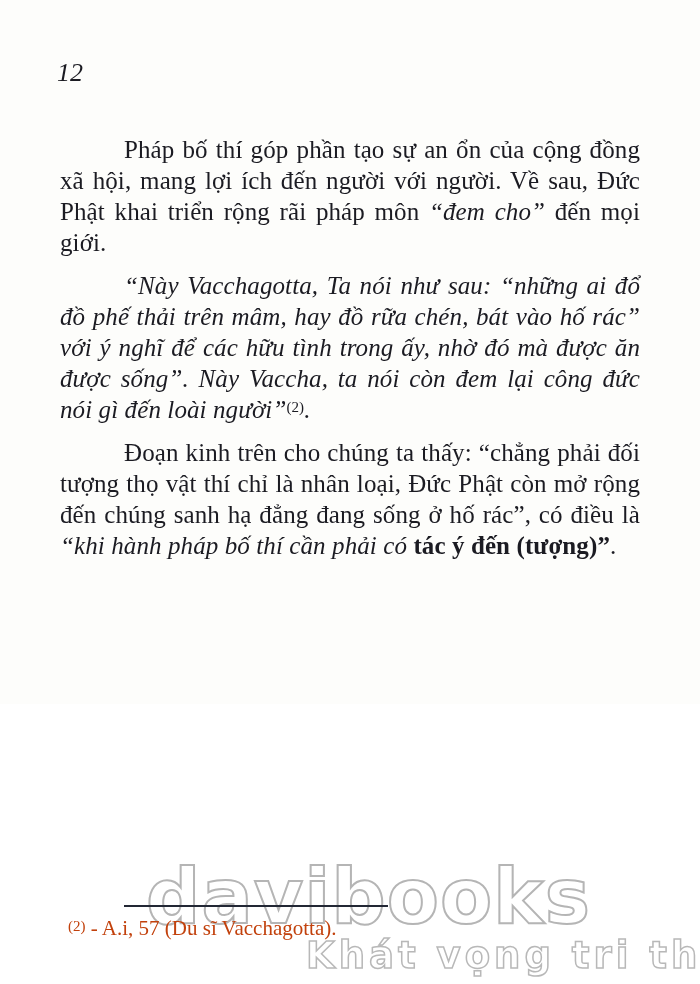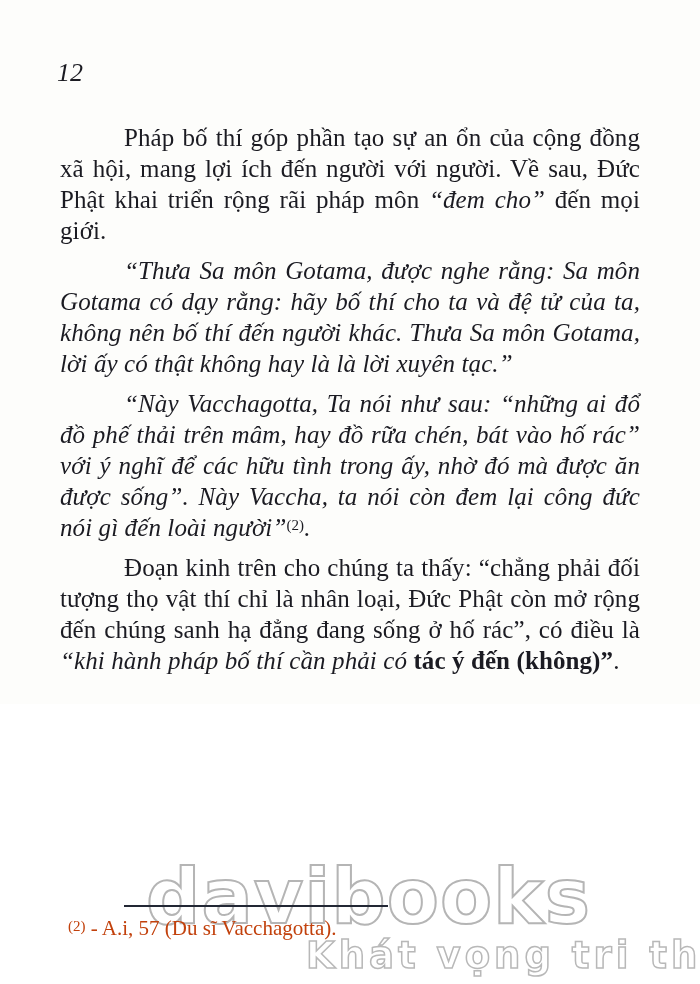--- a/index.html
+++ b/index.html
@@ -25,21 +25,21 @@
     font-size: 26px;
     color: #1b1b22;
   }
   
   .body-text {
     position: absolute;
     left: 60px; right: 60px; top: 122px;
     z-index: 2;
   }
   .body-text p {
-    margin: 0 0 9px 0;
+    margin: 12px 0 9px 0;
     font-size: 25px;
     line-height: 31px;
     text-align: justify;
     text-indent: 64px;
     letter-spacing: 0.1px;
   }
   .body-text p.quote { font-style: italic; }
   .seg-italic { font-style: italic; }
   .seg-bold { font-weight: 700; }
   sup.fn-ref {
@@ -101,26 +101,25 @@
 
   <div class="running-head">
     <span>12</span>
   </div>
 
   <div class="body-text">
 
     <p><span>Pháp bố thí góp phần tạo sự an ổn của cộng đồng xã hội, mang lợi ích đến người với người. Về sau, Đức Phật khai triển rộng rãi pháp môn </span><span class="seg-italic">“đem cho”</span><span> đến mọi giới.</span></p>
 
 
-    <p class="quote"><span>“Thưa Sa môn Gotama, được nghe rằng: Sa môn Gotama có dạy rằng: hãy bố thí cho ta và đệ tử của ta, không nên bố thí đến người khác. Thưa Sa môn Gotama, lời ấy có thật không hay là là lời xuyên tạc.”</span></p>
 
 
     <p class="quote"><span>“Này Vacchagotta, Ta nói như sau: “những ai đổ đồ phế thải trên mâm, hay đồ rữa chén, bát vào hố rác” với ý nghĩ để các hữu tình trong ấy, nhờ đó mà được ăn được sống”. Này Vaccha, ta nói còn đem lại công đức nói gì đến loài người”</span><sup class="fn-ref">(2)</sup><span>.</span></p>
 
-    <p><span>Đoạn kinh trên cho chúng ta thấy: “chẳng phải đối tượng thọ vật thí chỉ là nhân loại, Đức Phật còn mở rộng đến chúng sanh hạ đẳng đang sống ở hố rác”, có điều là </span><span class="seg-italic">“khi hành pháp bố thí cần phải có </span><span class="seg-bold">tác ý đến (không)”</span><span>.</span></p>
+    <p><span>Đoạn kinh trên cho chúng ta thấy: “chẳng phải đối tượng thọ vật thí chỉ là nhân loại, Đức Phật còn mở rộng đến chúng sanh hạ đẳng đang sống ở hố rác”, có điều là </span><span class="seg-italic">“khi hành pháp bố thí cần phải có </span><span class="seg-bold">tác ý đến (tượng)”</span><span>.</span></p>
 
   </div>
 
   <div class="footnote-rule"></div>
 
   <p class="footnote"><sup>(2)</sup><span> - A.i, 57 (Du sĩ Vacchagotta).</span></p>
 
   <div class="wm-brand">davibooks</div>
   <div class="wm-slogan">Khát vọng tri thức</div>
 

